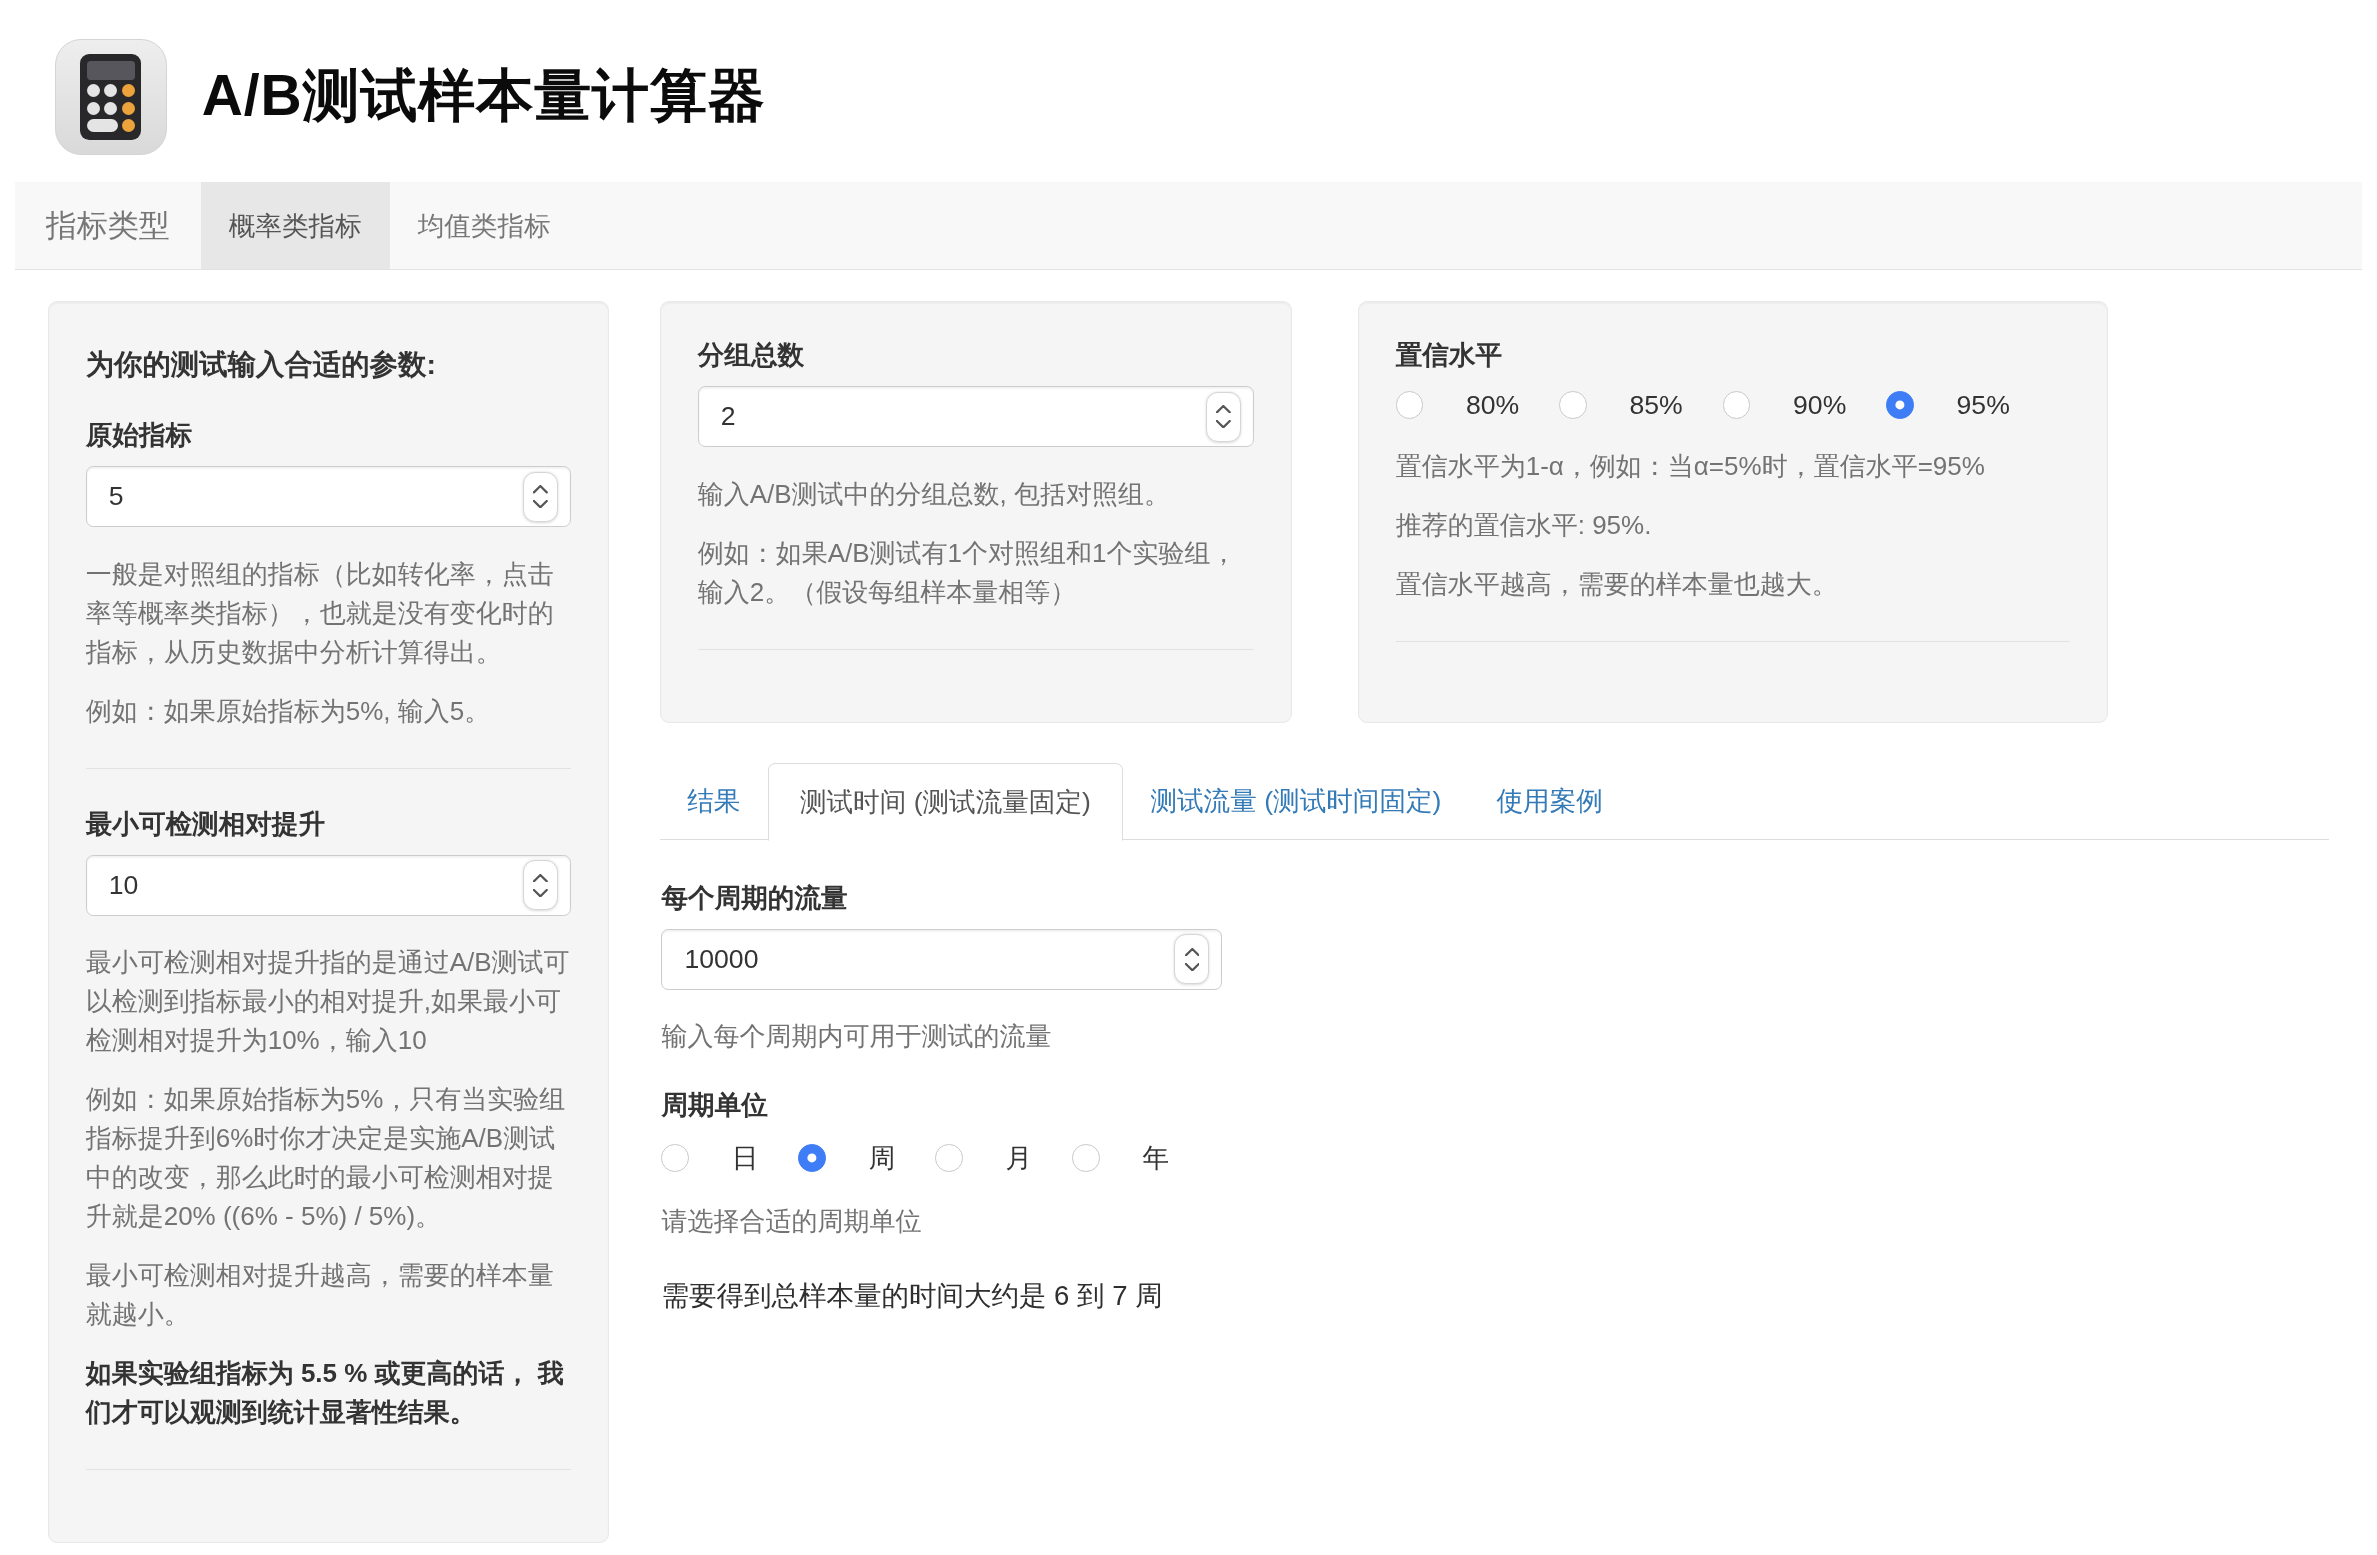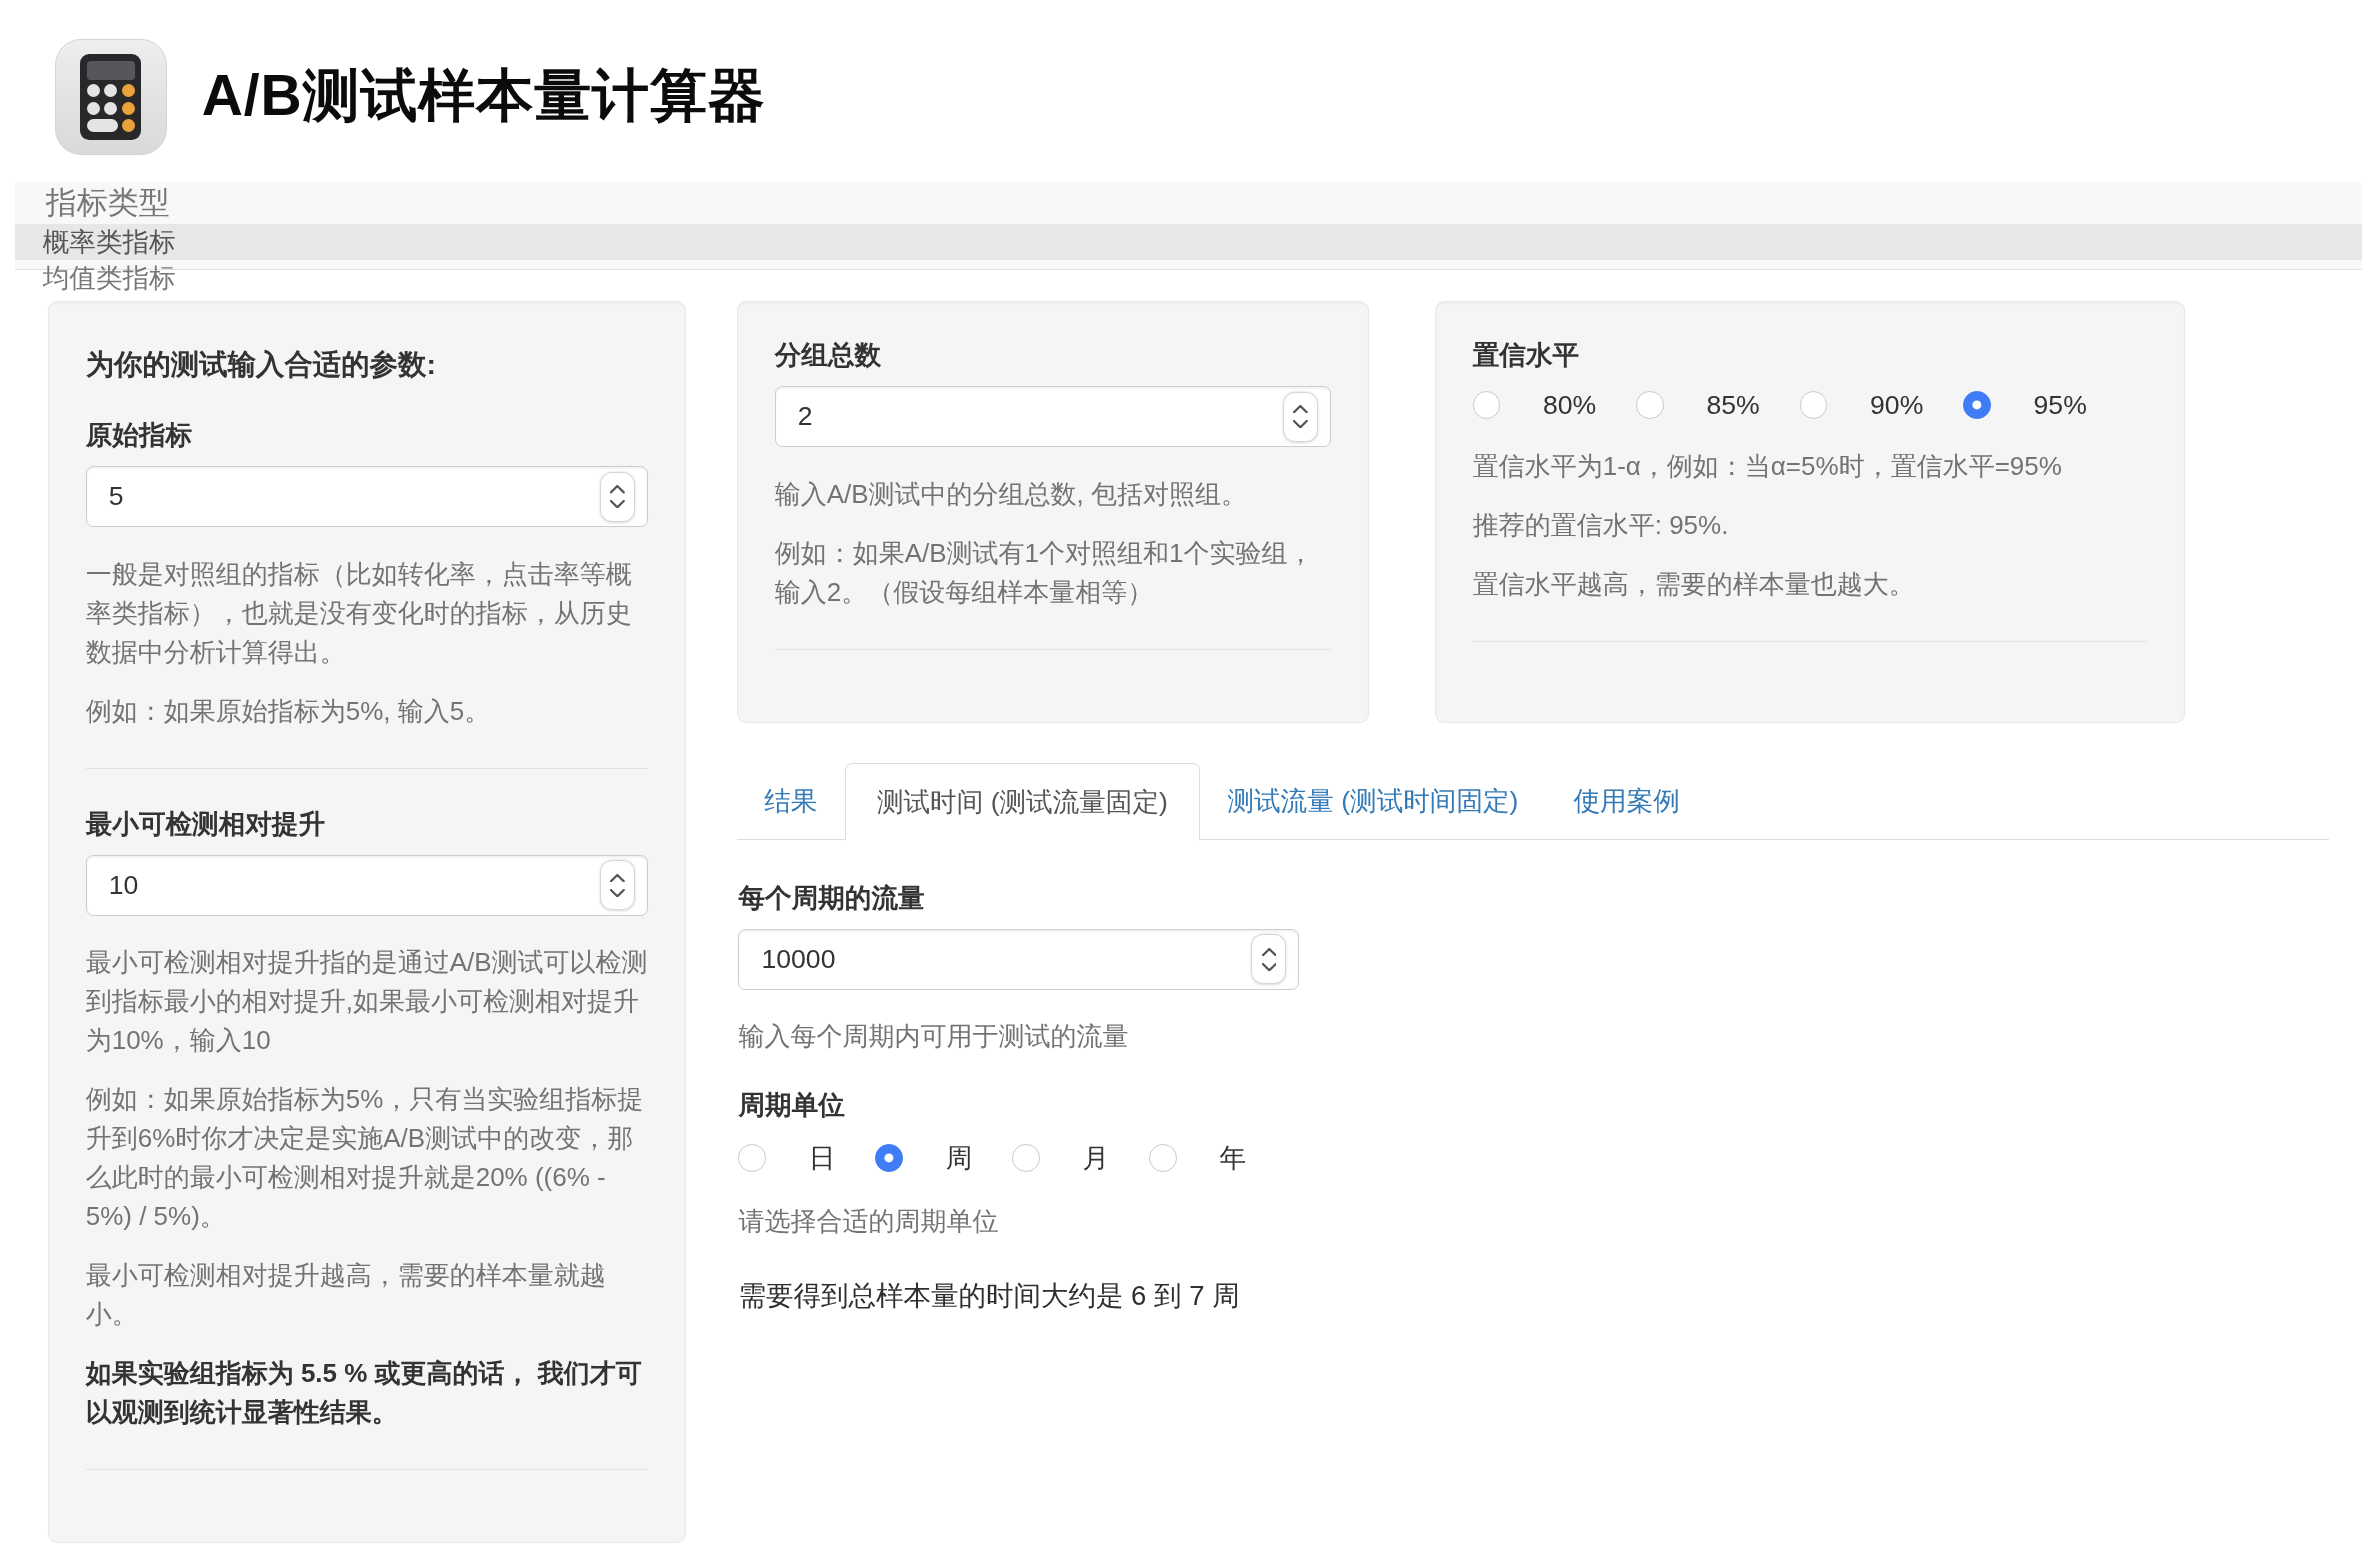--- a/index.html
+++ b/index.html
@@ -26,34 +26,34 @@
   .calc-screen { height: 19px; background: #56565c; border-radius: 3.7px; }
   .calc-row { display: flex; justify-content: space-between; }
   .key { width: 13px; height: 13px; border-radius: 50%; background: #e4e4e4; }
   .key.orange { background: #eda33b; }
   .key.wide { width: 31px; border-radius: 7.3px; }
   .app-title { font-size: 57px; font-weight: 700; color: #0b0b0b; margin-left: 35px; letter-spacing: 0.9px; }
 
   
   .navbar {
     display: flex; align-items: stretch; height: 88px;
-    background: #f8f8f8; border-bottom: 1.8px solid #e2e2e2; flex-direction: column;
+    background: #f8f8f8; border-bottom: 1.8px solid #e2e2e2;
   }
   .navbar-brand { display: flex; align-items: center; padding: 0 31px; font-size: 31px; color: #777; }
   .nav-tab { display: flex; align-items: center; padding: 0 28px; font-size: 26.6px; color: #777; cursor: pointer; }
   .nav-tab.active { background: #e7e7e7; color: #555; }
 
   
   .main { display: flex; align-items: flex-start; padding: 31px 33px 0 33px; }
   .well {
     background: #f5f5f5; border: 1.8px solid #e8e8e8; border-radius: 9.2px;
     box-shadow: inset 0 1.8px 1.8px rgba(0,0,0,.04);
     padding: 35px 37px;
   }
-  .sidebar { width: 638px; flex: none; }
+  .sidebar { width: 561px; flex: none; }
   .main-col { flex: 1; margin-left: 51px; }
   .cards-row { display: flex; align-items: stretch; }
   .card-groups { width: 632px; margin-right: 66px; }
   .card-conf { width: 750px; }
 
   .sidebar-heading { font-size: 28.4px; font-weight: 700; color: #333; margin: 9.2px 0 33px; }
   .ctl-label { display: block; font-size: 26.6px; font-weight: 700; color: #333; margin-bottom: 13px; }
 
   .num-input { position: relative; }
   .num-input input {

